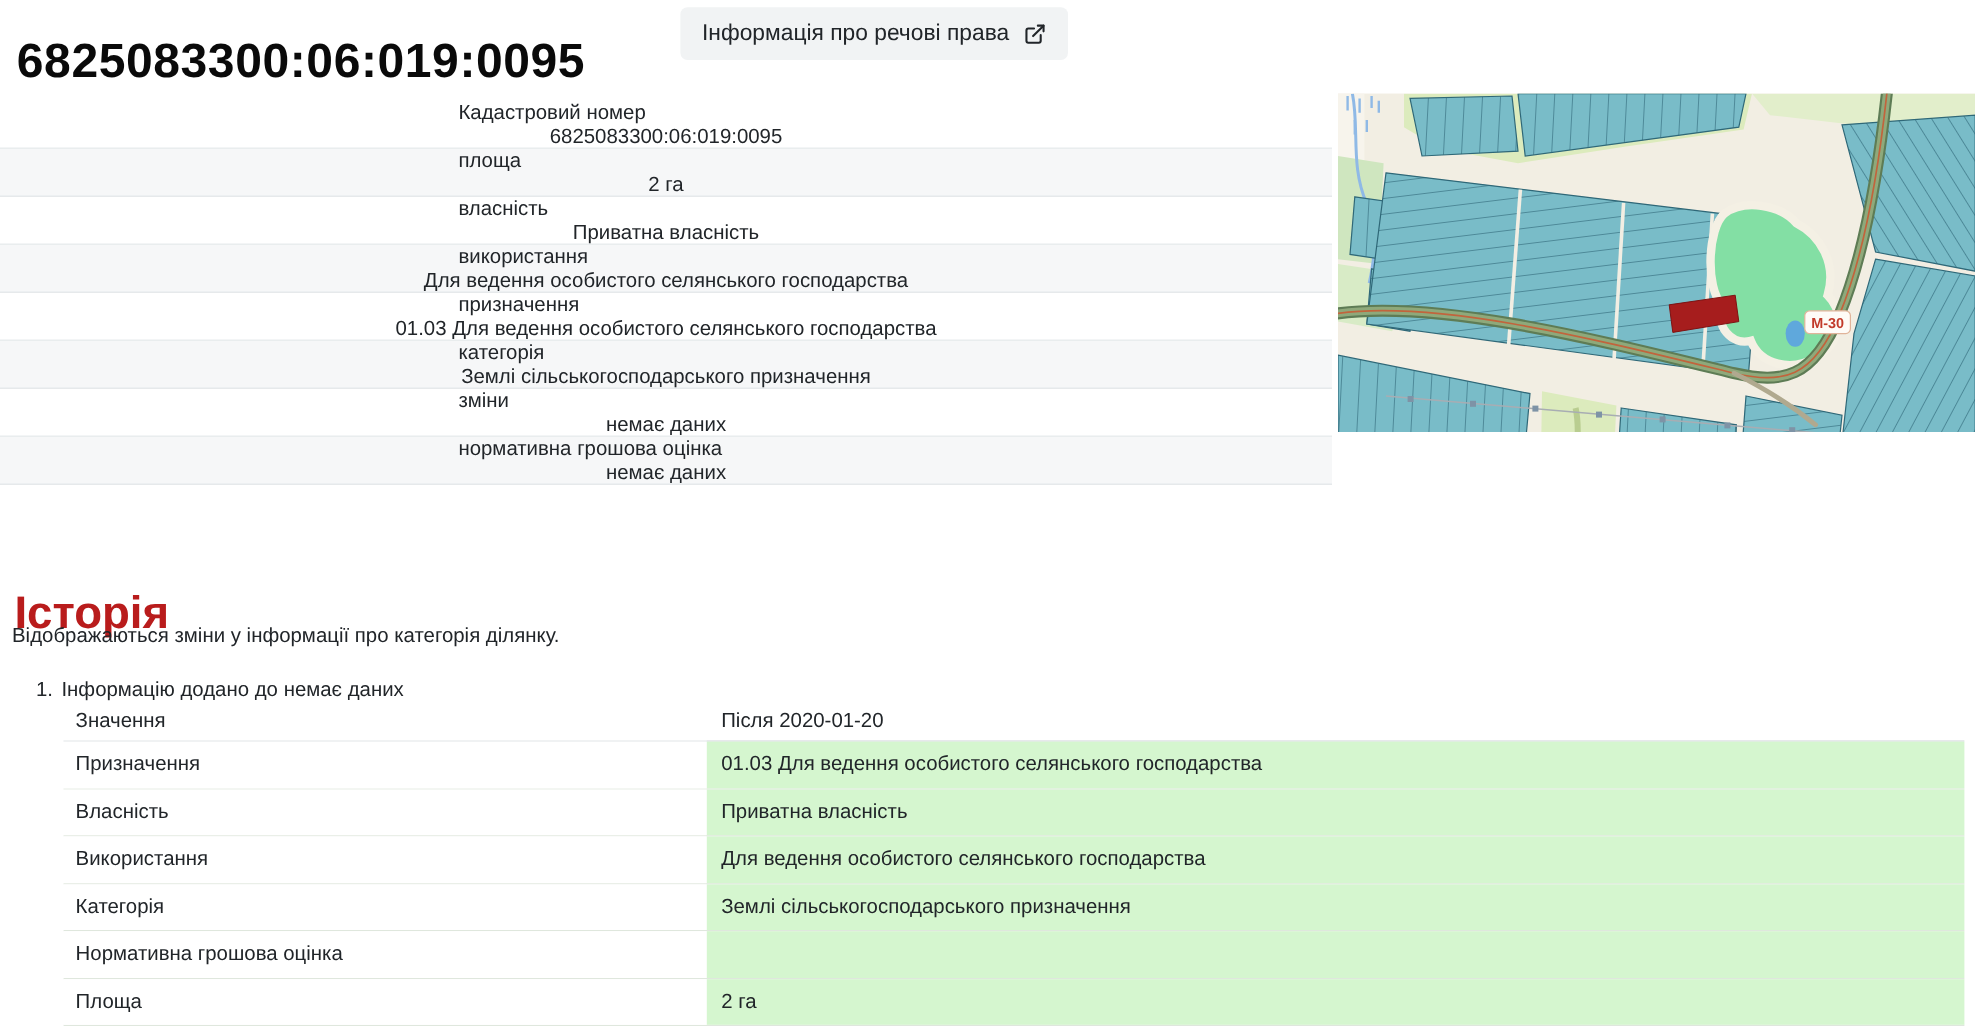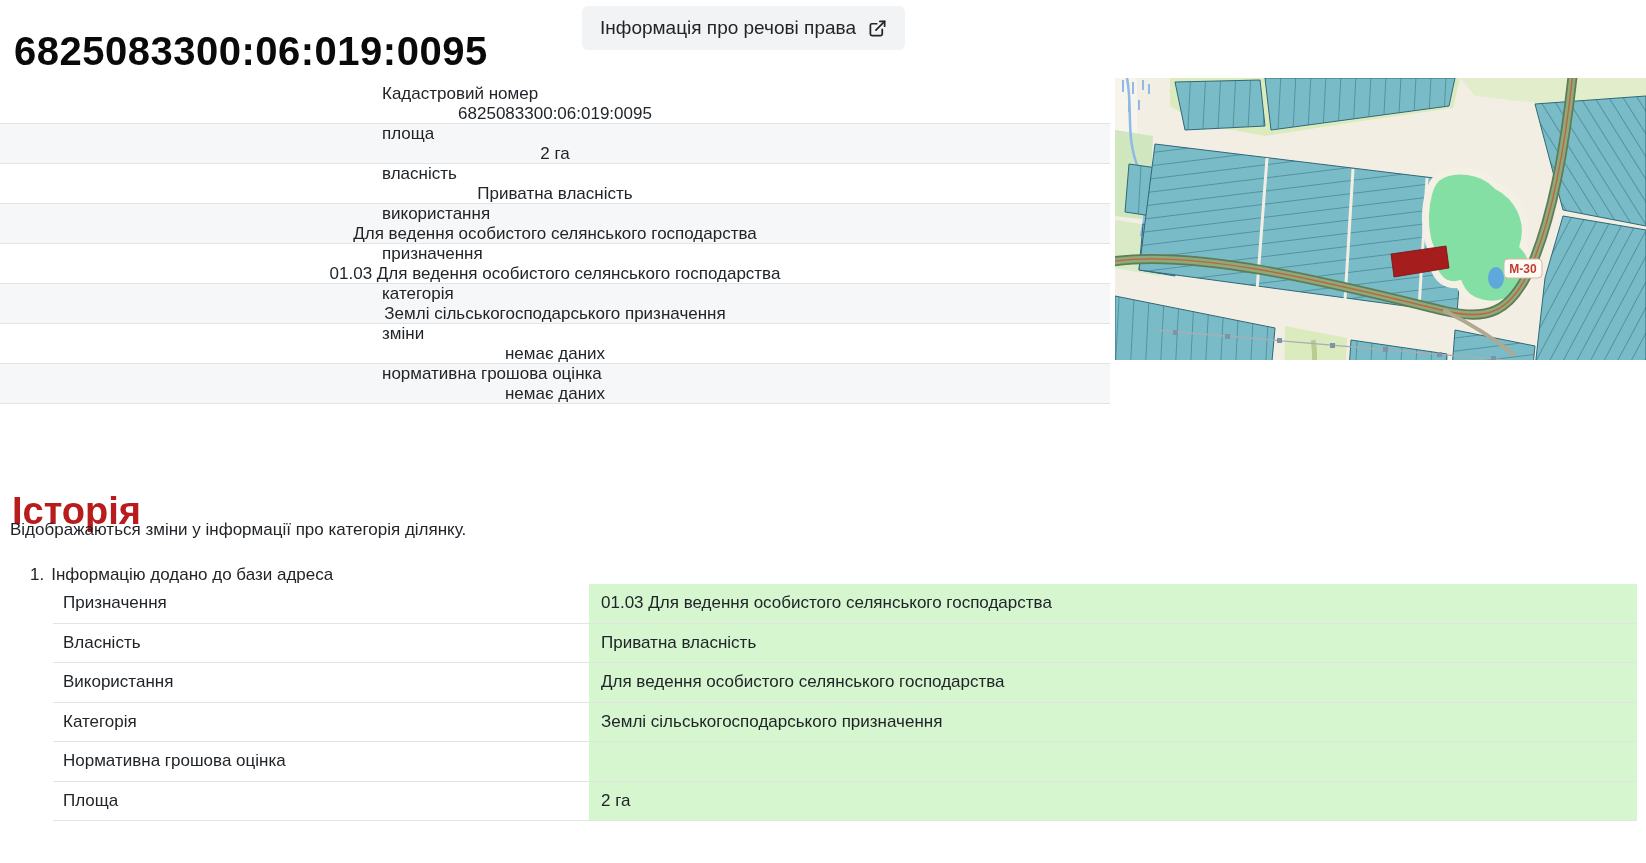--- a/index.html
+++ b/index.html
@@ -4,21 +4,21 @@
 <style>
   html,body{margin:0;padding:0;background:#fff;}
   body{width:1646px;height:863px;position:relative;overflow:hidden;
        font-family:"Liberation Sans","DejaVu Sans",sans-serif;color:#212529;}
   .abs{position:absolute;}
 
   
   .page-title{left:14px;top:2px;font-size:40px;font-weight:700;color:#0a0a0a;letter-spacing:.5px;white-space:nowrap;}
   .rights-btn{left:567px;top:6px;height:44px;display:flex;align-items:center;gap:12px;
               background:#f1f3f4;border:none;border-radius:6px;padding:0 18px;
-              font-family:inherit;font-size:19px;color:#212529;cursor:pointer;white-space:nowrap;margin-left:15px;}
+              font-family:inherit;font-size:19px;color:#212529;cursor:pointer;white-space:nowrap;}
   .rights-btn svg{display:block;}
 
   
   .ptable{left:0;top:84px;width:1110px;}
   .trow{display:flex;height:39px;align-items:center;border-bottom:1px solid #e2e5e8;flex-direction:column;}
   .trow:nth-child(even){background:#f6f7f8;}
   .tlabel{padding-left:21px;width:367px;flex:none;font-size:17px;}
   .tvalue{flex:1;font-size:17px;}
 
   
@@ -195,24 +195,28 @@
       <rect x="495.3" y="356.5" width="3.4" height="9" rx="1.5" fill="#ffffff"></rect>
     </g>
   </svg>
 </div>
 
 <h2 class="abs h2">Історія</h2>
 <div class="abs subtitle">Відображаються зміни у інформації про категорія ділянку.</div>
 
 <div class="abs entry">
   <span>1.</span>
-  <span>Інформацію додано до бази адреса</span>
+  <span>Інформацію додано до немає даних</span>
 </div>
 
 <div class="abs htable">
+  <div class="hheader">
+    <div class="hlabel">Значення</div>
+    <div class="hvalue">Після 2020-01-20</div>
+  </div>
   <div class="hrow">
     <div class="hlabel">Призначення</div>
     <div class="hvalue green">01.03 Для ведення особистого селянського господарства</div>
   </div>
   <div class="hrow">
     <div class="hlabel">Власність</div>
     <div class="hvalue green">Приватна власність</div>
   </div>
   <div class="hrow">
     <div class="hlabel">Використання</div>

